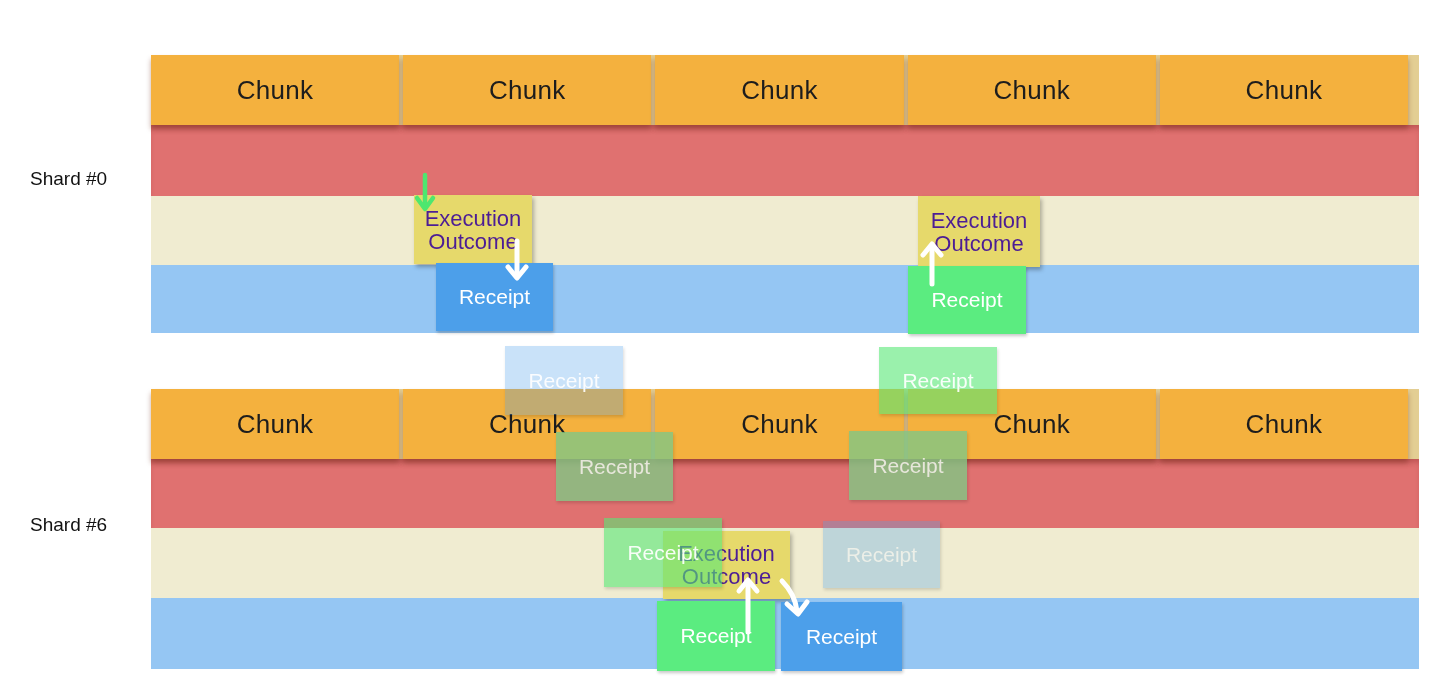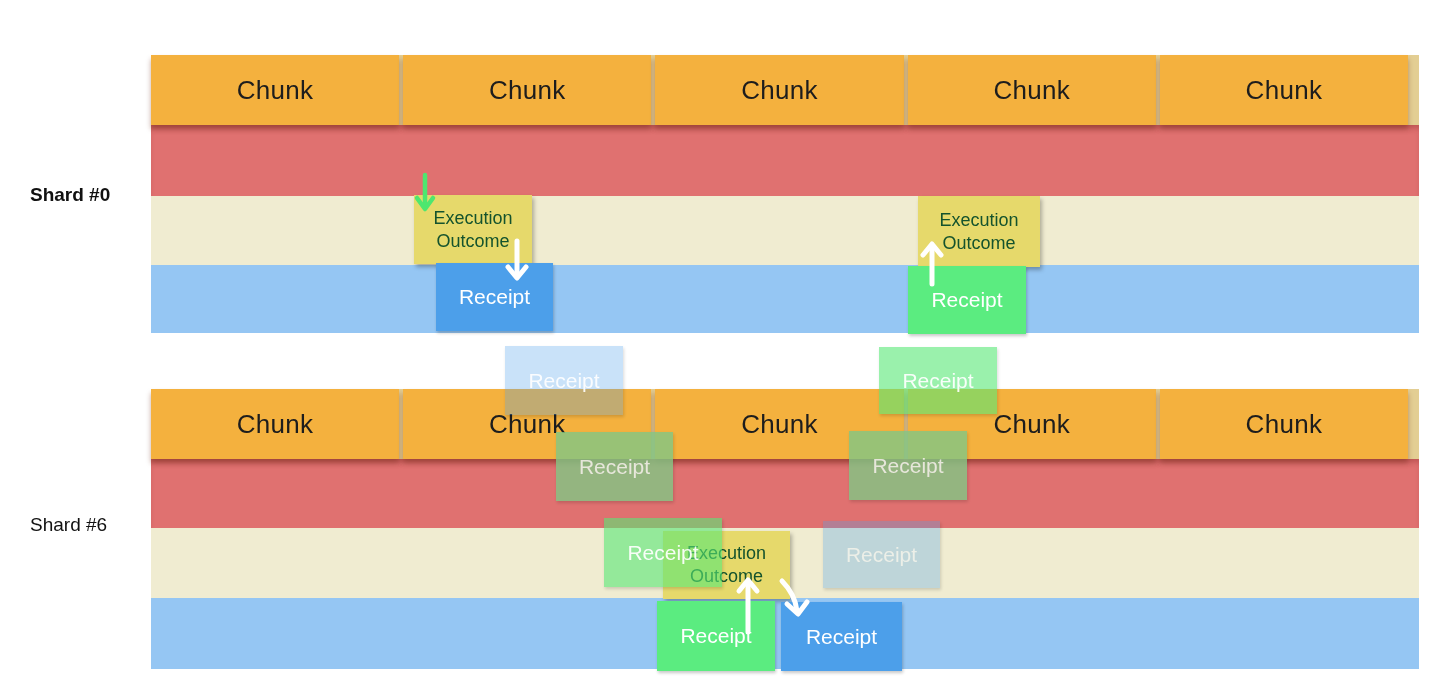--- a/index.html
+++ b/index.html
@@ -19,42 +19,42 @@
   .chunk{
     flex:1;background:#f4b13e;display:flex;align-items:center;justify-content:center;
     font-size:26px;color:#1d1d1d;letter-spacing:0.3px;
     box-shadow:0 4px 5px rgba(110,40,20,0.40);
   }
   .box{
     position:absolute;display:flex;align-items:center;justify-content:center;
     text-align:center;z-index:2;
   }
   .box.transaction{background:#e8584d;color:#ffffff;font-size:25px;box-shadow:0 3px 5px rgba(0,0,0,0.25);}
-  .box.outcome{background:#e6d96b;color:#14532d;font-size:18px;line-height:23px;box-shadow:2px 3px 4px rgba(0,0,0,0.28);padding:17px 10px;box-sizing:border-box;}
+  .box.outcome{background:#e6d96b;color:#4c1d95;font-size:22px;line-height:23px;box-shadow:2px 3px 4px rgba(0,0,0,0.28);padding:17px 10px;box-sizing:border-box;}
   .box.receipt-blue{background:#4c9fea;color:#ffffff;font-size:21px;box-shadow:1px 2px 3px rgba(0,0,0,0.22);}
   .box.receipt-green{background:#5bec80;color:#ffffff;font-size:21px;box-shadow:1px 2px 3px rgba(0,0,0,0.22);}
   .box.floater{z-index:3;font-size:21px;box-shadow:1px 2px 3px rgba(0,0,0,0.15);}
   .fl-blue{background:rgba(76,159,234,0.30);color:rgba(255,255,255,0.90);}
   .fl-blue-pale{background:rgba(76,159,234,0.30);color:rgba(255,250,238,0.70);}
   .fl-green-bright{background:rgba(87,232,117,0.60);color:rgba(255,255,255,0.92);}
   .fl-green-muted{background:rgba(129,199,132,0.80);color:rgba(255,245,245,0.78);}
   .shard-label{
     position:absolute;left:30px;width:115px;font-size:19px;color:#111111;z-index:2;
   }
   .arrow-layer{position:absolute;left:0;top:0;width:1449px;height:700px;z-index:5;pointer-events:none;}
   .arrow-layer path{fill:none;stroke-linecap:round;stroke-linejoin:round;}
   .arrow-white{stroke:#ffffff;stroke-width:5;}
   .arrow-green{stroke:#4ee76f;stroke-width:4.5;}
 </style>
 </head>
 <body>
 
 <div class="canvas">
 
-  <div class="shard-label" style="top:184px;font-weight:bold;">Shard #0</div>
+  <div class="shard-label" style="top:168px;">Shard #0</div>
   <div class="shard-label" style="top:514px;">Shard #6</div>
 
   <div class="band red" style="top:125px;height:71px;"></div>
   <div class="band cream" style="top:196px;height:69px;"></div>
   <div class="band blue" style="top:265px;height:68px;"></div>
   <div class="chunk-row" style="top:55px;">
     <div class="chunk">Chunk</div>
     <div class="chunk">Chunk</div>
     <div class="chunk">Chunk</div>
     <div class="chunk">Chunk</div>

